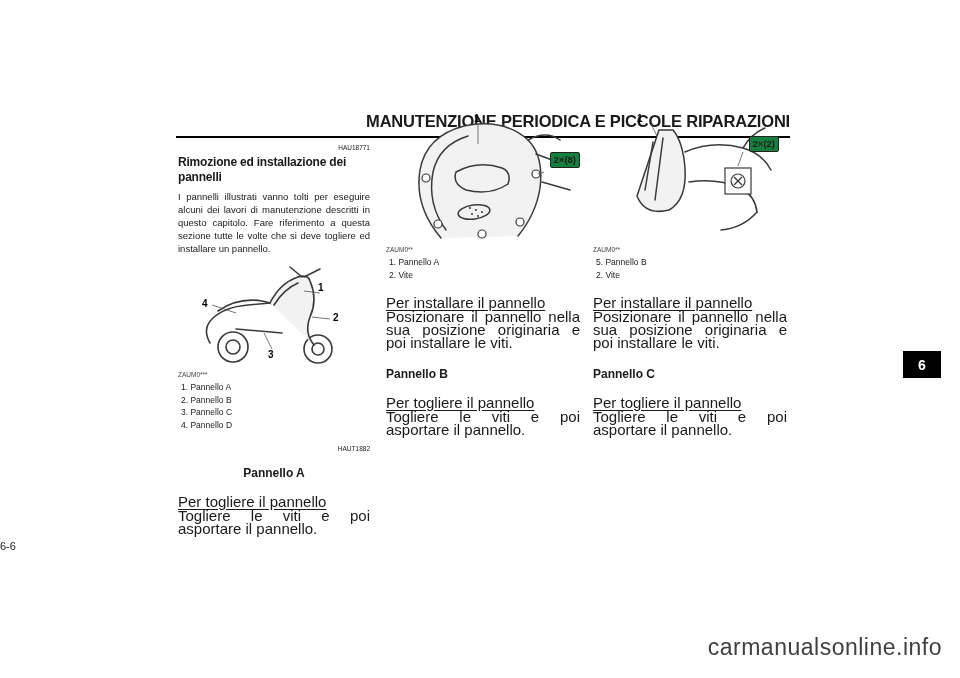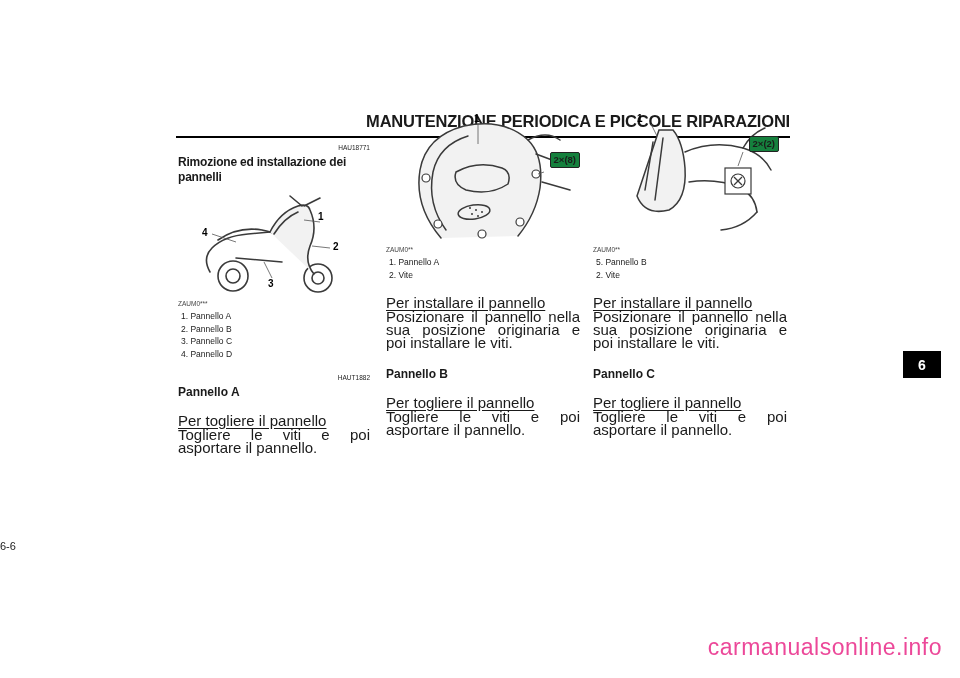--- a/index.html
+++ b/index.html
@@ -41,38 +41,39 @@
   .callout{
     position:absolute;font-size:10px;font-weight:bold;color:#000;line-height:1;
     background:transparent;
   }
   .callout-badge{
     position:absolute;font-size:9.5px;font-weight:bold;line-height:1;
     border:1px solid #222;border-radius:2px;padding:2px 3px;background:#15803d;white-space:nowrap;
   }
   
   .page-number{position:absolute;left:0;top:540px;width:960px;text-align:left;font-size:11px;}
-  .watermark{position:absolute;right:18px;top:634px;font-size:23px;color:#ec4899;letter-spacing:0.5px;}
+  .watermark{position:absolute;right:18px;top:634px;font-size:23px;color:#404040;letter-spacing:0.5px;}
 </style>
 </head>
 <body>
 
 <div class="page">
 
   <div class="header-rule">
     <span class="page-title">MANUTENZIONE PERIODICA E PICCOLE RIPARAZIONI</span>
   </div>
 
   <div class="chapter-tab">
     <span>6</span>
   </div>
 
   <div class="col col-1">
     <div class="ref-code">HAU18771</div>
     <h2 class="section-heading">Rimozione ed installazione dei pannelli</h2>
+    <p class="body-text">I pannelli illustrati vanno tolti per eseguire alcuni dei lavori di manutenzione descritti in questo capitolo. Fare riferimento a questa sezione tutte le volte che si deve togliere ed installare un pannello.</p>
 
     <div class="figure fig-scooter">
       <svg viewBox="0 0 192 108">
         <g fill="none" stroke="#3a3a3a" stroke-width="1.6" stroke-linecap="round">
           <circle cx="55" cy="86" r="15"></circle>
           <circle cx="55" cy="86" r="7"></circle>
           <circle cx="140" cy="88" r="14"></circle>
           <circle cx="140" cy="88" r="6"></circle>
           <path d="M32,82 Q24,68 34,58 Q46,46 70,44 L92,42"></path>
           <path d="M40,50 Q60,36 84,40 Q94,42 96,44"></path>
@@ -96,21 +97,21 @@
     </div>
     <div class="fig-code">ZAUM0***</div>
     <div class="legend">
       <div class="legend-item">1. Pannello A</div>
       <div class="legend-item">2. Pannello B</div>
       <div class="legend-item">3. Pannello C</div>
       <div class="legend-item">4. Pannello D</div>
     </div>
 
     <div class="ref-code" style="margin-top:14px;">HAUT1882</div>
-    <h3 class="panel-heading" style="margin-top:4px;">Pannello A</h3>
+    <h3 class="panel-heading" style="margin-top:14px;text-align:center;">Pannello A</h3>
     <div class="proc-label">Per togliere il pannello</div>
     <p class="proc-text single">Togliere le viti e poi asportare il pannello.</p>
   </div>
 
   <div class="col col-2">
 
     <div class="figure fig-panel">
       <svg viewBox="0 0 194 132">
         <g fill="none" stroke="#3a3a3a" stroke-width="1.5" stroke-linecap="round">
           <path d="M55,126 Q28,94 34,58 Q40,24 78,14 Q118,6 142,28 Q158,44 154,76 Q150,102 132,124" fill="#f2f2f2"></path>

